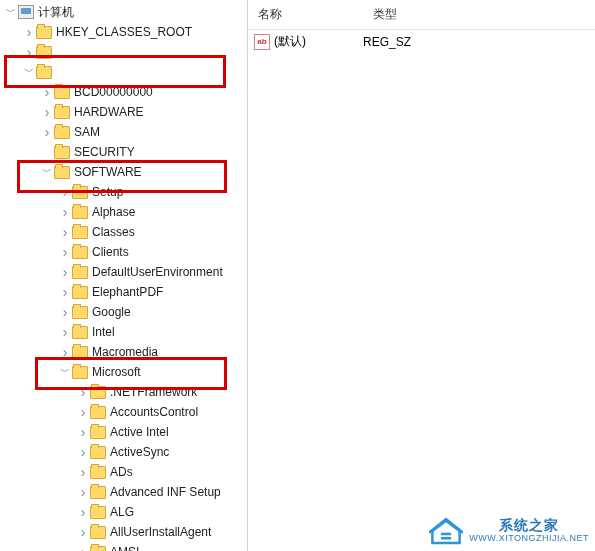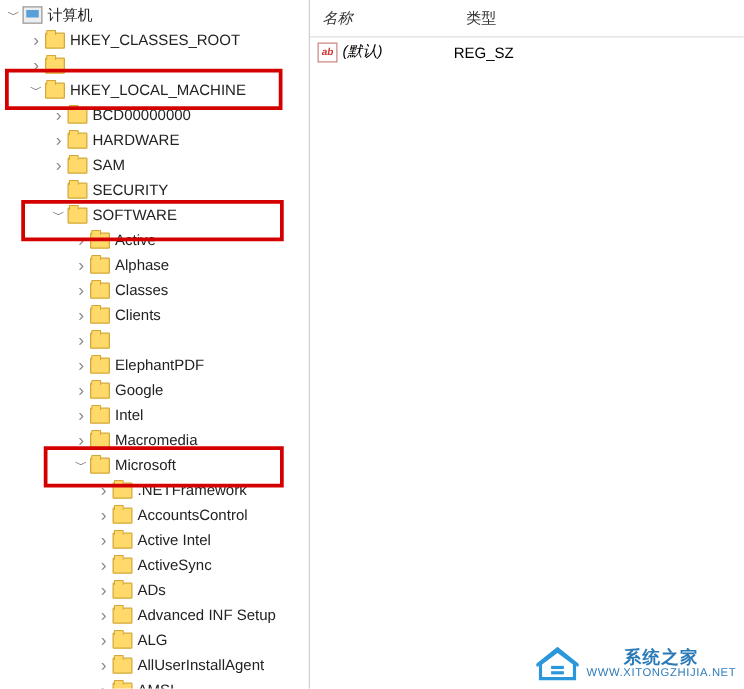--- a/index.html
+++ b/index.html
@@ -1,21 +1,21 @@
 <!DOCTYPE html>
 <html><head>
 <meta charset="utf-8">
 <style>
 * { margin: 0; padding: 0; box-sizing: border-box; font-family: "Microsoft YaHei", "Segoe UI", sans-serif; font-size: 12px; }
 body { width: 595px; height: 551px; background: #fff; display: flex; position: relative; overflow: hidden; }
 .tree-panel { width: 248px; height: 100%; border-right: 1px solid #d0d0d0; overflow: hidden; background: #fff; }
 .list-panel { flex: 1; background: #fff; }
 .list-header { display: flex; padding: 4px 0; border-bottom: 1px solid #e0e0e0; }
 .list-header .col { padding: 2px 10px; color: #333; }
-.col-name { width: 115px; font-style: italic; }
+.col-name { width: 115px; }
 .col-type { width: 120px; }
 .col-data { flex: 1; }
 .list-row { display: flex; align-items: center; padding: 3px 0; }
 .list-row .col-name { display: flex; align-items: center; gap: 4px; padding-left: 6px; }
 .val-icon { width: 16px; height: 16px; display: inline-flex; align-items: center; justify-content: center; border: 1px solid #c88; background: #fff; font-size: 8px; color: #c33; font-weight: bold; }
 .tree { padding: 2px 0; }
 .tree-row { display: flex; align-items: center; height: 20px; white-space: nowrap; cursor: default; position: relative; }
 .chev { width: 14px; display: inline-flex; justify-content: center; color: #666; font-size: 10px; }
 .chev.hidden { visibility: hidden; }
 .ficon { width: 16px; height: 13px; background: #ffd96a; border: 1px solid #d4a938; border-radius: 1px; margin-right: 4px; position: relative; }
@@ -46,21 +46,20 @@
         <span class="ficon"></span>
         <span class="lbl">HKEY_CLASSES_ROOT</span>
       </div>
       <div class="tree-row" style="padding-left: 22px;">
         <span class="chev" style="font-size: 14px; color: rgb(136, 136, 136);">›</span>
         <span class="ficon"></span>
       </div>
       <div class="tree-row" style="padding-left: 22px;">
         <span class="chev">﹀</span>
         <span class="ficon"></span>
-        <span class="lbl">HKEY_LOCAL_MACHINE</span>
       </div>
       <div class="tree-row" style="padding-left: 40px;">
         <span class="chev" style="font-size: 14px; color: rgb(136, 136, 136);">›</span>
         <span class="ficon"></span>
         <span class="lbl">BCD00000000</span>
       </div>
       <div class="tree-row" style="padding-left: 40px;">
         <span class="chev" style="font-size: 14px; color: rgb(136, 136, 136);">›</span>
         <span class="ficon"></span>
         <span class="lbl">HARDWARE</span>
@@ -76,40 +75,41 @@
         <span class="lbl">SECURITY</span>
       </div>
       <div class="tree-row" style="padding-left: 40px;">
         <span class="chev">﹀</span>
         <span class="ficon"></span>
         <span class="lbl">SOFTWARE</span>
       </div>
       <div class="tree-row" style="padding-left: 58px;">
         <span class="chev" style="font-size: 14px; color: rgb(136, 136, 136);">›</span>
         <span class="ficon"></span>
-        <span class="lbl">Active</span>
+        <span class="lbl">Setup</span>
       </div>
       <div class="tree-row" style="padding-left: 58px;">
         <span class="chev" style="font-size: 14px; color: rgb(136, 136, 136);">›</span>
         <span class="ficon"></span>
         <span class="lbl">Alphase</span>
       </div>
       <div class="tree-row" style="padding-left: 58px;">
         <span class="chev" style="font-size: 14px; color: rgb(136, 136, 136);">›</span>
         <span class="ficon"></span>
         <span class="lbl">Classes</span>
       </div>
       <div class="tree-row" style="padding-left: 58px;">
         <span class="chev" style="font-size: 14px; color: rgb(136, 136, 136);">›</span>
         <span class="ficon"></span>
         <span class="lbl">Clients</span>
       </div>
       <div class="tree-row" style="padding-left: 58px;">
         <span class="chev" style="font-size: 14px; color: rgb(136, 136, 136);">›</span>
         <span class="ficon"></span>
+        <span class="lbl">DefaultUserEnvironment</span>
       </div>
       <div class="tree-row" style="padding-left: 58px;">
         <span class="chev" style="font-size: 14px; color: rgb(136, 136, 136);">›</span>
         <span class="ficon"></span>
         <span class="lbl">ElephantPDF</span>
       </div>
       <div class="tree-row" style="padding-left: 58px;">
         <span class="chev" style="font-size: 14px; color: rgb(136, 136, 136);">›</span>
         <span class="ficon"></span>
         <span class="lbl">Google</span>

